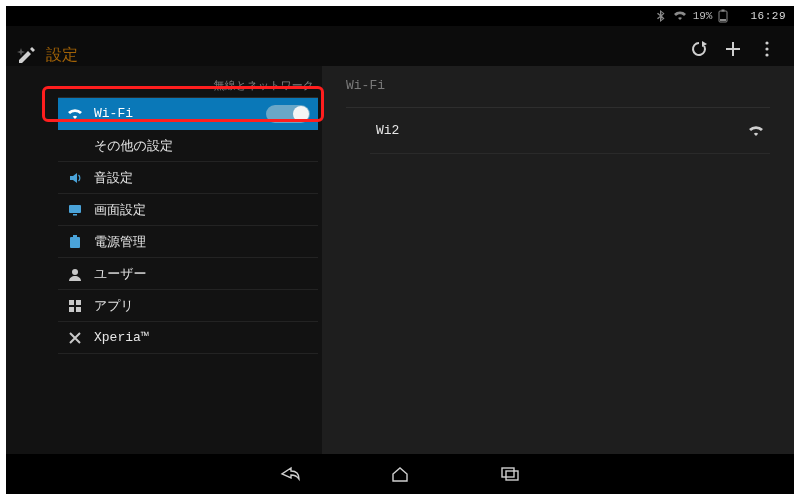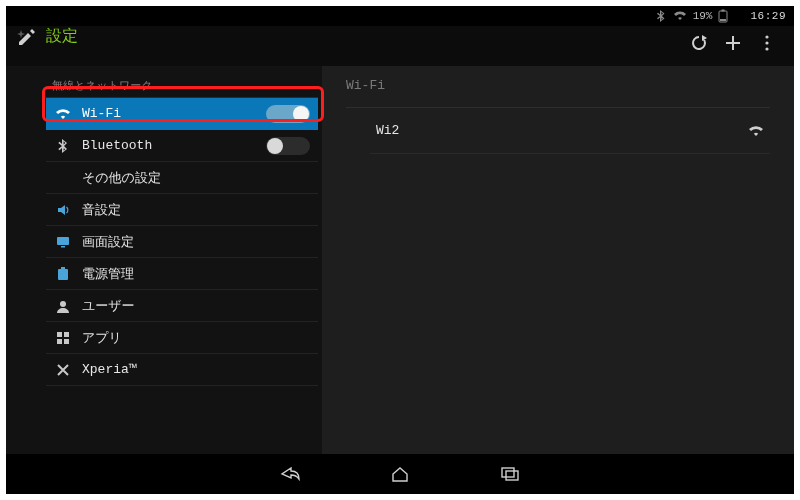--- a/index.html
+++ b/index.html
@@ -3,28 +3,28 @@
 <meta charset="utf-8">
 <style>
   * { box-sizing: border-box; margin: 0; padding: 0; }
   html, body { width: 800px; height: 500px; overflow: hidden; background: #fff; font-family: "Helvetica Neue", Arial, sans-serif; }
   .device { position:absolute; left:6px; top:6px; width:788px; height:488px; background:#000;font-family:Liberation Mono, monospace; }
 
   .statusbar { height:20px; background:#000; display:flex; justify-content:flex-end; align-items:center; padding:0 8px; gap:6px; color:#bfbfbf; font-size:11px; }
   .sb-item { display:inline-flex; align-items:center; }
   .sb-clock { color:#dcdcdc; letter-spacing:0.5px;margin-left:16px; }
 
-  .appbar { height:40px; background:#0c0c0c; display:flex; align-items:flex-start; padding:0 10px; color:#84cc16; }
+  .appbar { height:40px; background:#0c0c0c; display:flex; align-items:flex-end; padding:0 10px; color:#a16207; }
   .appbar .title { font-size:16px; margin-left:8px; font-weight:400; }
   .appbar .spacer { flex:1; }
   .ab-btn { width:34px; height:34px; display:flex; align-items:center; justify-content:center; color:#cfcfcf; }
 
   .content { position:absolute; left:0; top:60px; right:0; bottom:40px; background:#161616; display:flex; }
 
-  .left { width:316px; background:#121212; overflow:hidden; padding-left:40px; padding-top:6px; }
+  .left { width:316px; background:#121212; overflow:hidden; padding-left:52px; padding-top:6px;text-align:right; }
   .section-label { color:#808080; font-size:11px; padding:6px 4px 4px 6px; border-bottom:1px solid #2a2a2a; margin-right:4px; }
   .row { position:relative; height:32px; display:flex; align-items:center; padding-left:8px; color:#e6e6e6; font-size:13px; border-bottom:1px solid #232323; margin-right:4px; }
   .row .ic { width:18px; height:18px; margin-right:10px; display:flex; align-items:center; justify-content:center; }
   .row.selected { background:#0a78b8; color:#fff; border-bottom:1px solid #0a78b8; }
   .highlight-box { position:absolute; border:3px solid #ff1e1e; border-radius:6px; pointer-events:none; }
 
   .toggle { position:absolute; right:8px; width:44px; height:18px; border-radius:10px; background:#2c2c2c; }
   .toggle .knob { position:absolute; width:16px; height:16px; top:1px; border-radius:50%; background:#d9d9d9; }
   .toggle.on { background:#6aa7c8; }
   .toggle.on .knob{ right:1px; background:#f5f5f5; }
@@ -106,31 +106,20 @@
           <svg width="16" height="12" viewBox="0 0 16 12">
               <path d="M8 11l2.2-2.2a3.2 3.2 0 0 0-4.4 0L8 11zM1 4l2 2a7 7 0 0 1 10 0l2-2A10 10 0 0 0 1 4z" fill="#fff"></path>
             </svg>
         </span>
         <span>Wi-Fi</span>
         <span class="toggle on">
             <span class="knob"></span>
           </span>
       </div>
 
-      <div class="row">
-        <span class="ic">
-          <svg width="11" height="14" viewBox="0 0 11 14">
-              <path d="M4 0v5L1.5 2.8.3 4 4 7 .3 10l1.2 1.2L4 9v5l5-4-3-3 3-3-5-4zm1.6 2.3L7.4 4 5.6 5.5V2.3zm0 7.2L7.4 10l-1.8 1.7V9.5z" fill="#c8c8c8"></path>
-            </svg>
-        </span>
-        <span>Bluetooth</span>
-        <span class="toggle off">
-            <span class="knob"></span>
-          </span>
-      </div>
 
 
       <div class="row">
         <span class="ic"></span>
         <span>その他の設定</span>
       </div>
 
 
       <div class="row">
         <span class="ic">

